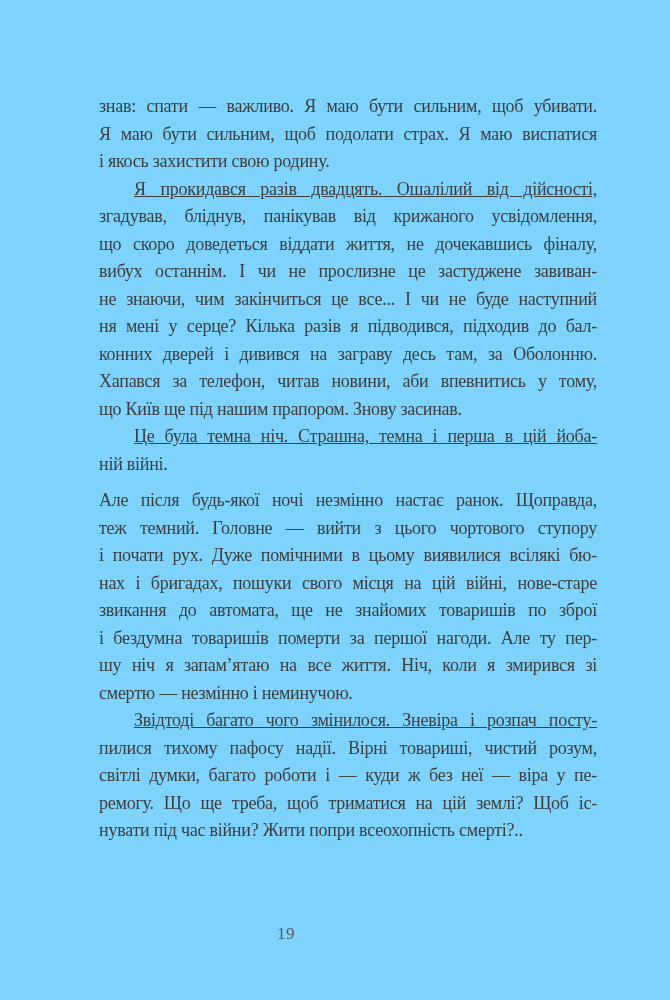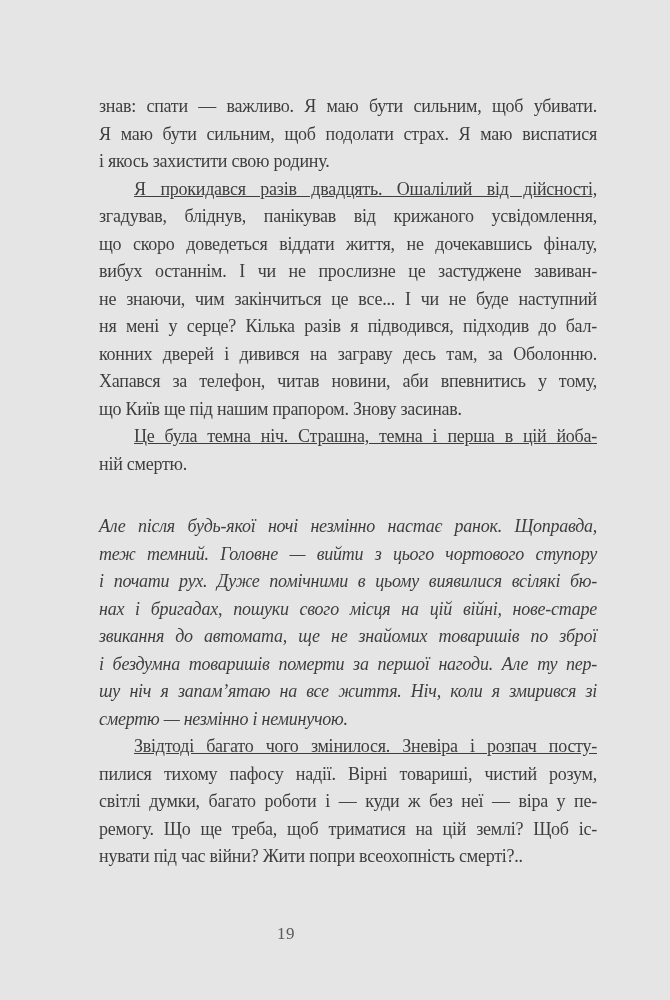--- a/index.html
+++ b/index.html
@@ -7,34 +7,34 @@
     width: 670px;
     height: 1000px;
     background: #ffffff;
     font-family: "Liberation Serif", "DejaVu Serif", serif;
     overflow: hidden;
   }
   .book-page {
     position: relative;
     width: 670px;
     height: 1000px;
-    background: #e5e5e5;
+    background: #7dd3fc;
   }
   .text-block {
     position: absolute;
     top: 93px;
     left: 99px;
     width: 498px;
     color: #3e3e3e;
     font-size: 18px;
     line-height: 27.5px;
     letter-spacing: -0.25px;
   }
   .para { }
-  .para.space-before { margin-top: 35px; font-style: italic; }
+  .para.space-before { margin-top: 9px; }
   .line {
     text-align: justify;
     text-align-last: justify;
     white-space: normal;
   }
   .line.last { text-align-last: left; }
   .line.indent { text-indent: 35px; text-decoration: underline; }
   .page-number {
     position: absolute;
     top: 924px;
@@ -63,21 +63,21 @@
         <div class="line">що скоро доведеться віддати життя, не дочекавшись фіналу,</div>
         <div class="line">вибух останнім. І чи не прослизне це застуджене завиван-</div>
         <div class="line">не знаючи, чим закінчиться це все... І чи не буде наступний</div>
         <div class="line">ня мені у серце? Кілька разів я підводився, підходив до бал-</div>
         <div class="line">конних дверей і дивився на заграву десь там, за Оболонню.</div>
         <div class="line">Хапався за телефон, читав новини, аби впевнитись у тому,</div>
         <div class="line last">що Київ ще під нашим прапором. Знову засинав.</div>
       </div>
       <div class="para">
         <div class="line indent">Це була темна ніч. Страшна, темна і перша в цій йоба-</div>
-        <div class="line last">ній смертю.</div>
+        <div class="line last">ній війні.</div>
       </div>
       <div class="para space-before">
         <div class="line">Але після будь-якої ночі незмінно настає ранок. Щоправда,</div>
         <div class="line">теж темний. Головне — вийти з цього чортового ступору</div>
         <div class="line">і почати рух. Дуже помічними в цьому виявилися всілякі бю-</div>
         <div class="line">нах і бригадах, пошуки свого місця на цій війні, нове-старе</div>
         <div class="line">звикання до автомата, ще не знайомих товаришів по зброї</div>
         <div class="line">і бездумна товаришів померти за першої нагоди. Але ту пер-</div>
         <div class="line">шу ніч я запам’ятаю на все життя. Ніч, коли я змирився зі</div>
         <div class="line last">смертю — незмінно і неминучою.</div>

